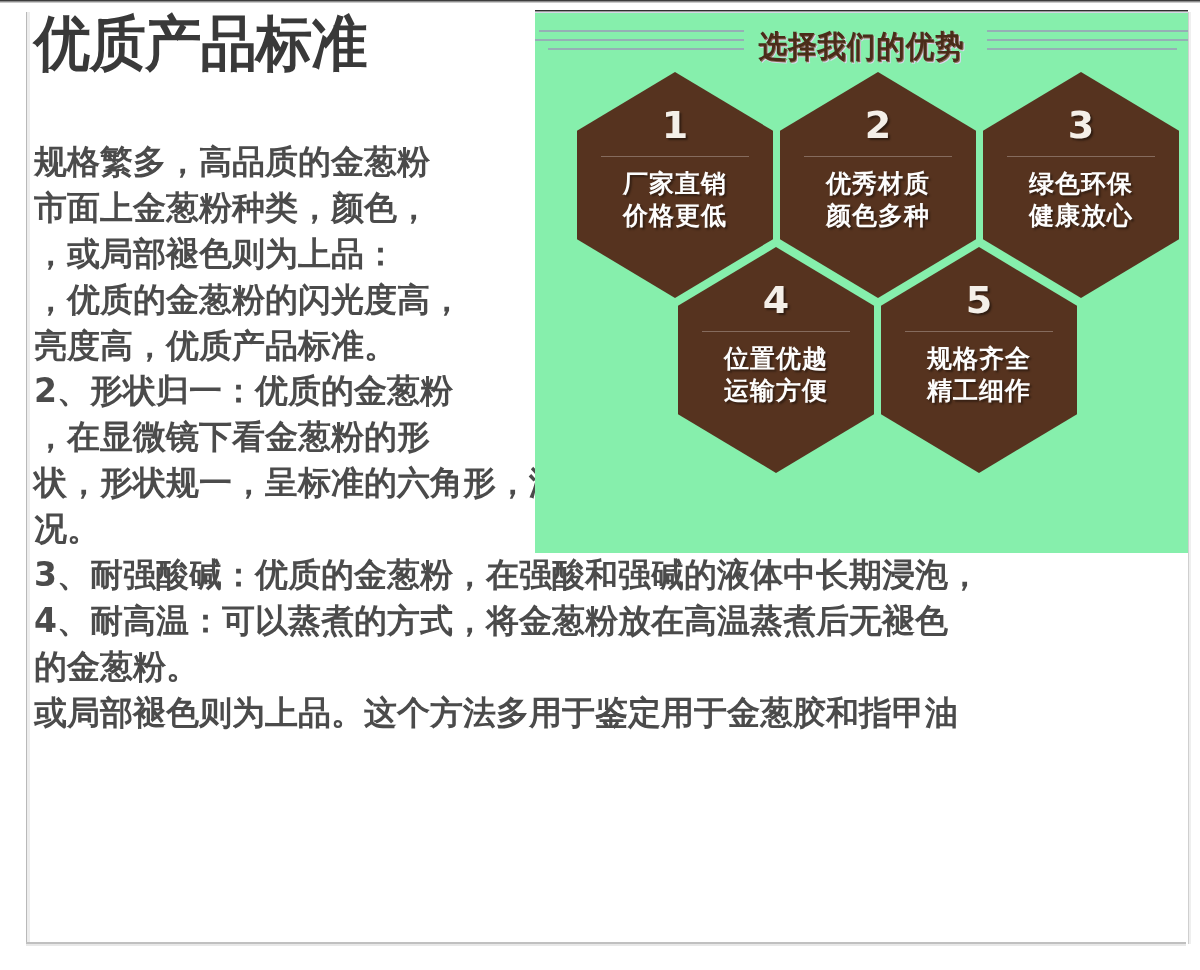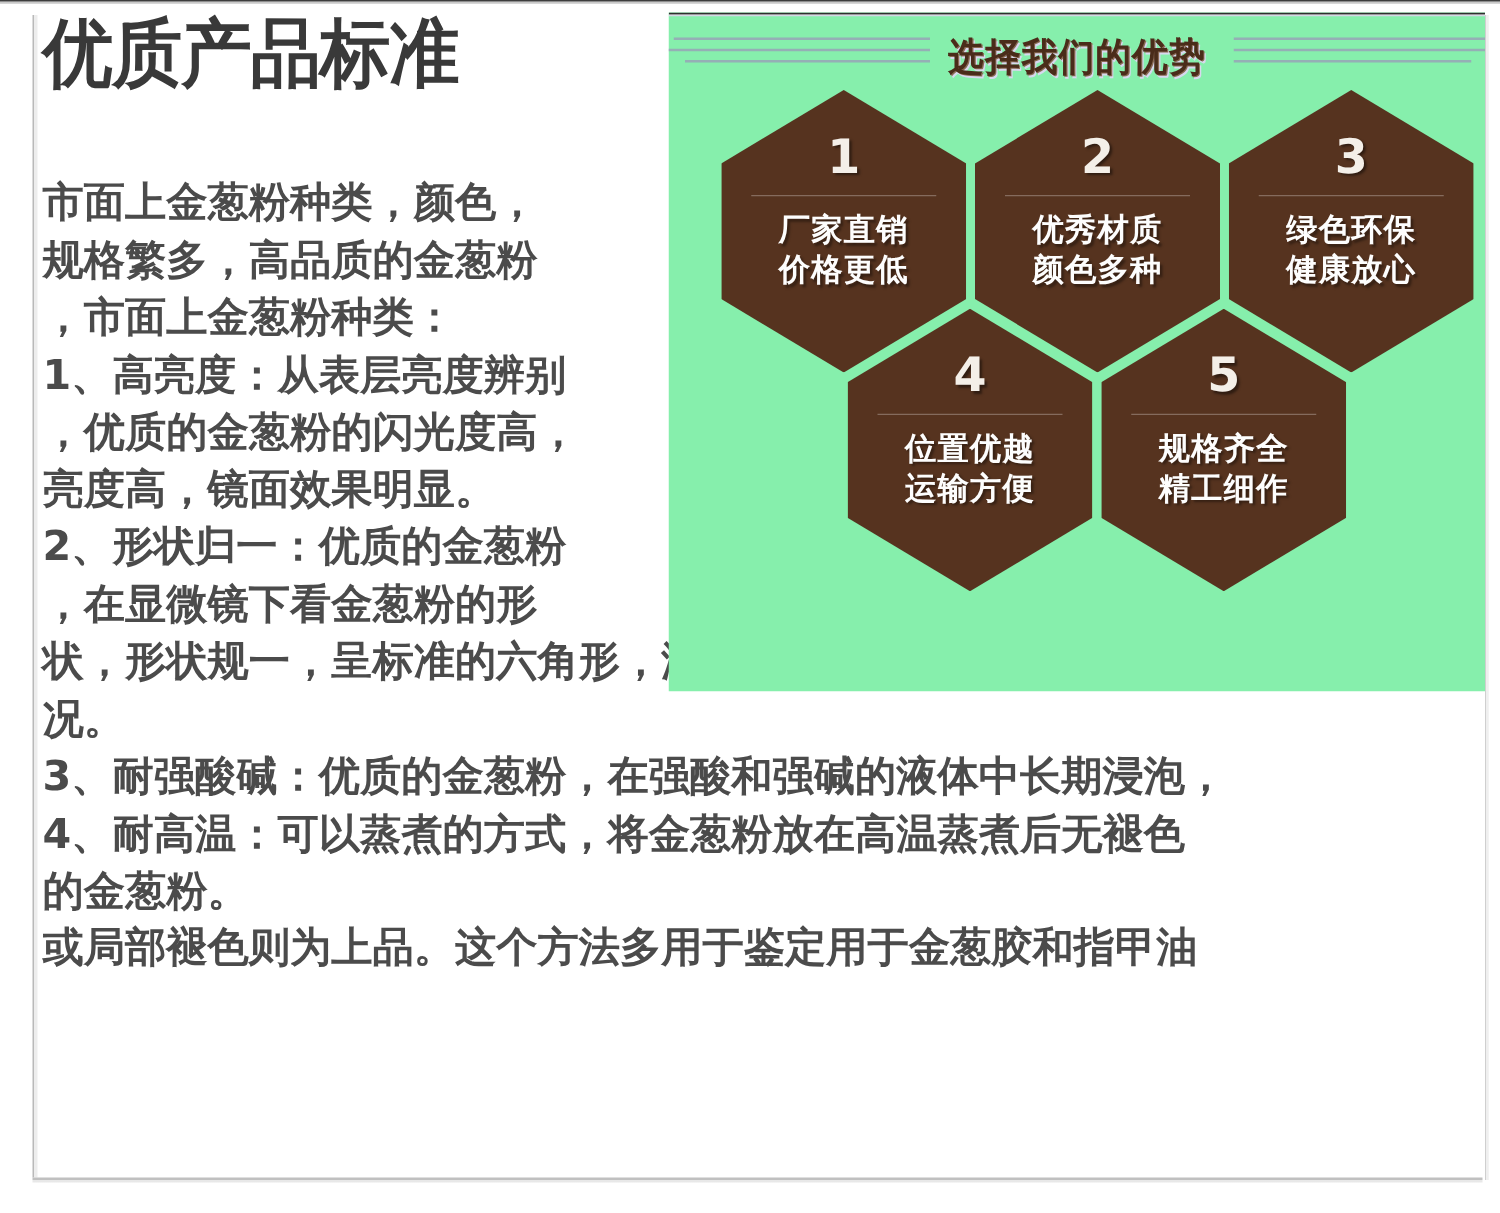--- a/index.html
+++ b/index.html
@@ -126,26 +126,25 @@
 <div id="page">
 
   <div class="frame-top"></div>
   <div class="frame-left"></div>
   <div class="frame-right"></div>
   <div class="frame-bottom"></div>
 
   <div id="main-title">优质产品标准</div>
 
   <div id="body-text">
+    <p class="p-narrow">规格繁多，高品质的金葱粉</p>
     <p class="p-narrow">市面上金葱粉种类，颜色，</p>
-    <p class="p-narrow">规格繁多，高品质的金葱粉</p>
-    <p class="p-narrow">，市面上金葱粉种类：</p>
-    <p class="p-narrow">1、高亮度：从表层亮度辨别</p>
+    <p class="p-narrow">，或局部褪色则为上品：</p>
     <p class="p-narrow">，优质的金葱粉的闪光度高，</p>
-    <p class="p-narrow">亮度高，镜面效果明显。</p>
+    <p class="p-narrow">亮度高，优质产品标准。</p>
     <p class="p-narrow">2、形状归一：优质的金葱粉</p>
     <p class="p-narrow">，在显微镜下看金葱粉的形</p>
     <p class="p-wide">状，形状规一，呈标准的六角形，没有出现大小不一和粉末的情</p>
     <p class="p-wide">况。</p>
     <p class="p-wide">3、耐强酸碱：优质的金葱粉，在强酸和强碱的液体中长期浸泡，</p>
     <p class="p-wide">4、耐高温：可以蒸煮的方式，将金葱粉放在高温蒸煮后无褪色</p>
     <p class="p-wide">的金葱粉。</p>
     <p class="p-wide">或局部褪色则为上品。这个方法多用于鉴定用于金葱胶和指甲油</p>
   </div>
 

